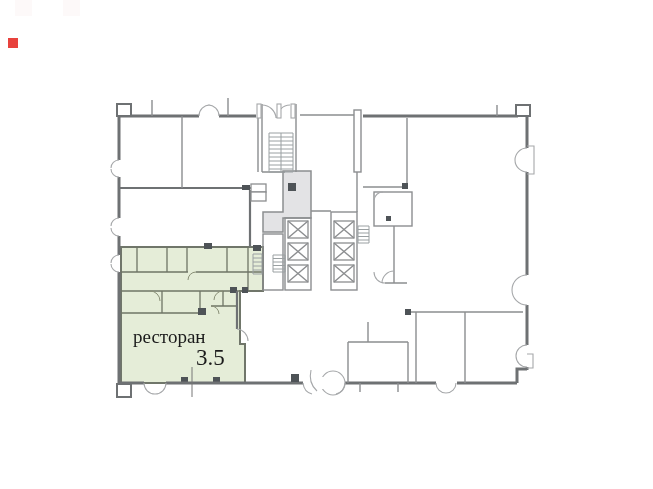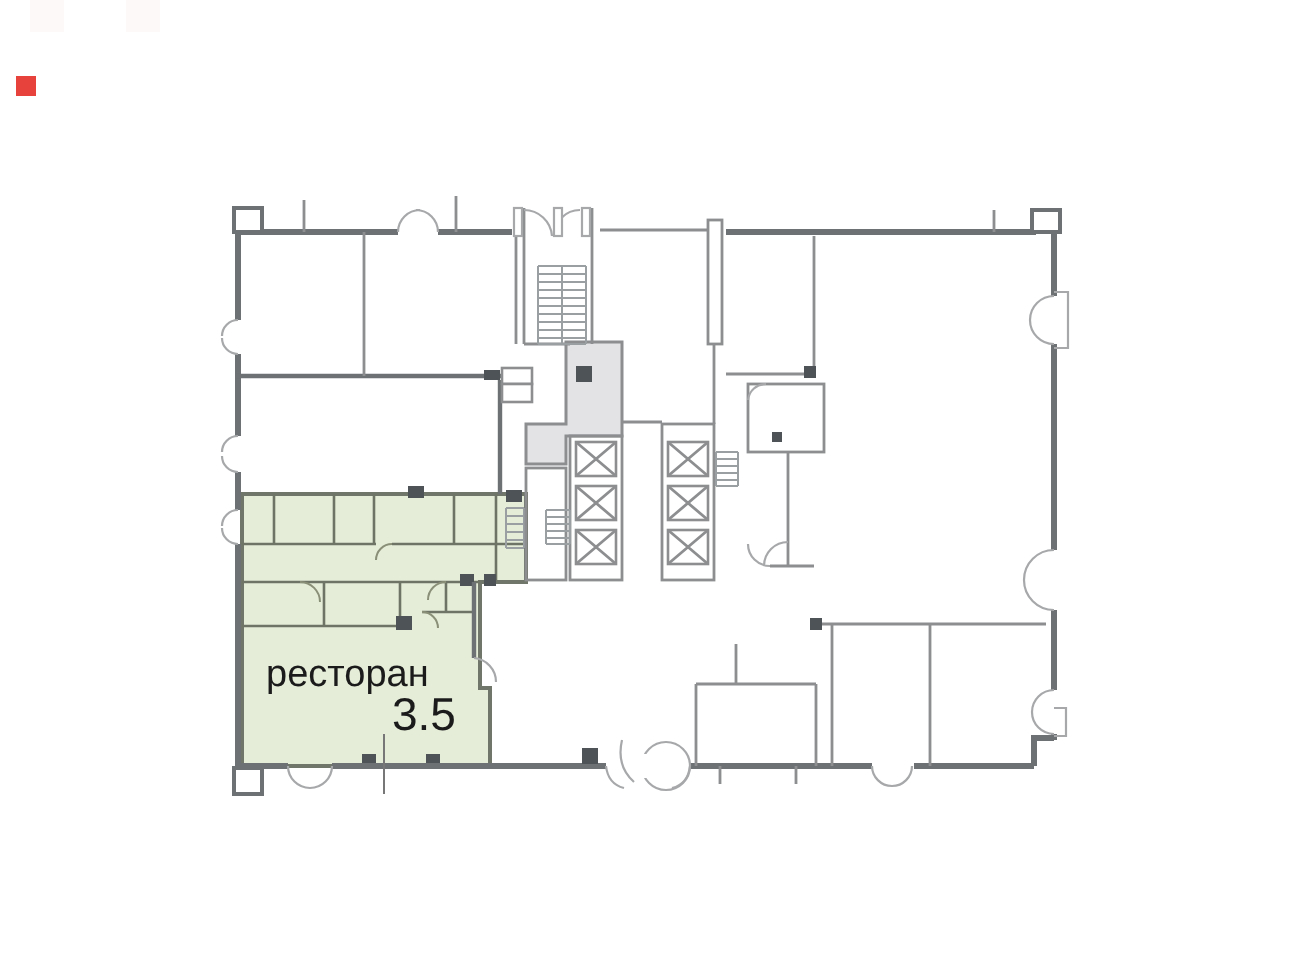--- a/index.html
+++ b/index.html
@@ -1,17 +1,17 @@
 <!DOCTYPE html>
 <html style="--background: #ffffff; --wall: #6e7173; --wall-light: #8c8e90; --door-arc: #a6a8aa; --highlight-fill: #e5edd8; --highlight-stroke: #70766a; --highlight-wall: #6f7566; --lobby-fill: #e3e3e5; --lobby-stroke: #8c8e90; --dark-marker: #4e5357; --text: #1b1b1b; --red-marker: #e8423d;"><head>
 <meta charset="utf-8">
 <style>
   html,body{margin:0;padding:0;background:#fff;}
   .stage{position:relative;width:653px;height:489px;background:var(--background,#fff);overflow:hidden;
-         font-family:Liberation Sans, sans-serif;}
+         font-family:Liberation Serif, serif;}
   svg{position:absolute;left:0;top:0;}
   .w-outer{stroke:var(--wall);stroke-width:3;fill:none;stroke-linecap:butt;}
   .w-mid{stroke:var(--wall);stroke-width:2.2;fill:none;}
   .w-thin{stroke:var(--wall-light);stroke-width:1.4;fill:none;}
   .w-box{stroke:var(--wall-light);stroke-width:1.3;fill:#ffffff;}
   .bump{stroke:var(--wall);stroke-width:2;fill:#ffffff;}
   .hatch{stroke:#9aa0a2;stroke-width:1;fill:none;}
   .door{stroke:var(--door-arc);stroke-width:1.1;fill:none;}
   .grn-wall{stroke:var(--highlight-wall);stroke-width:1.3;fill:none;}
   .grn-door{stroke:#8a9078;stroke-width:1;fill:none;}

